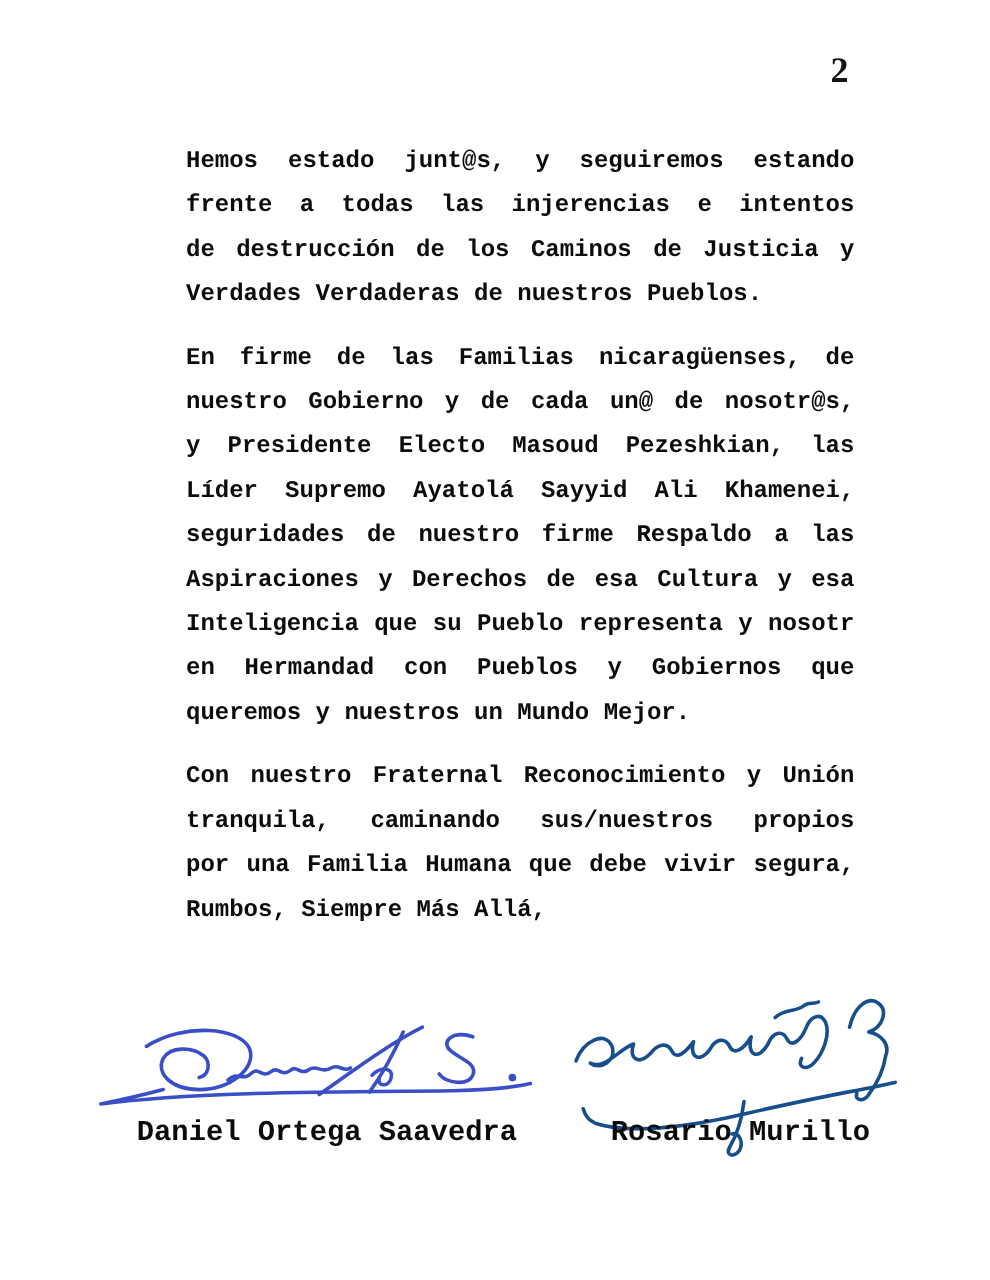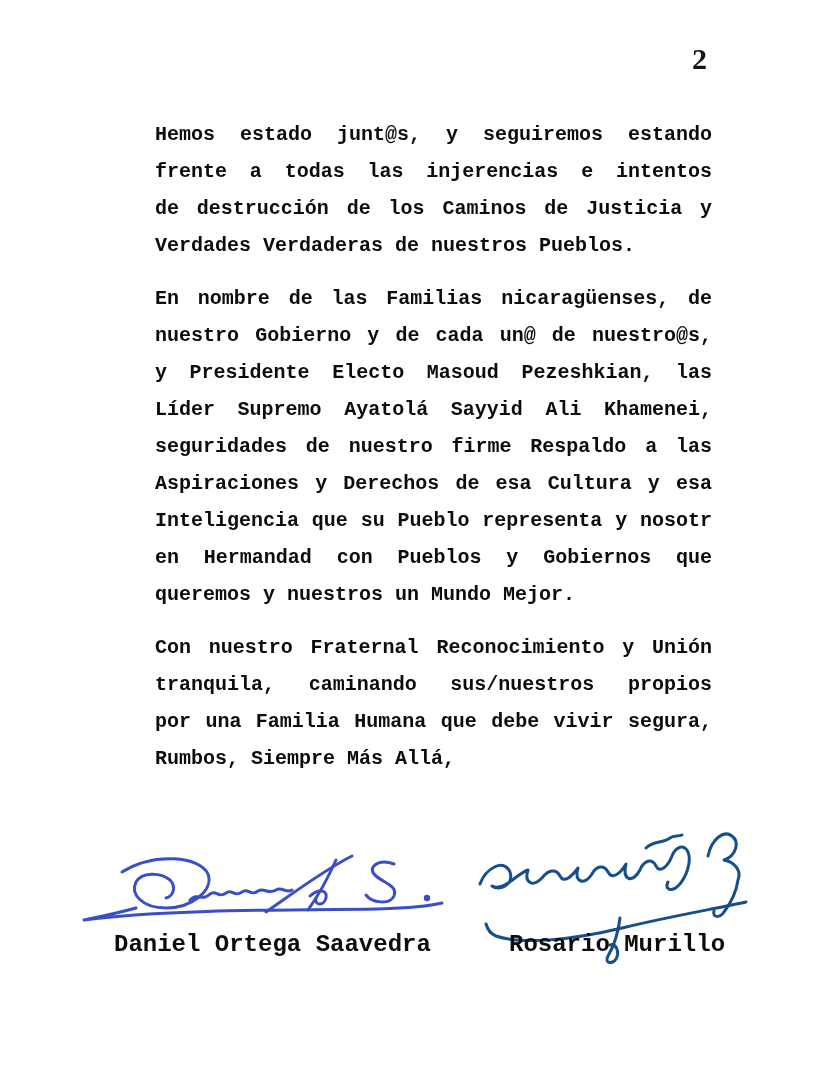--- a/index.html
+++ b/index.html
@@ -61,22 +61,22 @@
   <div class="letter-body">
 
     <div class="para">
       <div class="line">Hemos estado junt@s, y seguiremos estando junt@s,</div>
       <div class="line">frente a todas las injerencias e intentos</div>
       <div class="line">de destrucción de los Caminos de Justicia y</div>
       <div class="line last">Verdades Verdaderas de nuestros Pueblos.</div>
     </div>
 
     <div class="para">
-      <div class="line">En nombre de las Familias nicaragüenses, de</div>
-      <div class="line">nuestro Gobierno y de cada un@ de nuestro@s,</div>
+      <div class="line">En firme de las Familias nicaragüenses, de</div>
+      <div class="line">nuestro Gobierno y de cada un@ de nosotr@s,</div>
       <div class="line">y Presidente Electo Masoud Pezeshkian, las</div>
       <div class="line">Líder Supremo Ayatolá Sayyid Ali Khamenei,</div>
       <div class="line">seguridades de nuestro firme Respaldo a las</div>
       <div class="line">Aspiraciones y Derechos de esa Cultura y esa</div>
       <div class="line">Inteligencia que su Pueblo representa y nosotr</div>
       <div class="line">en Hermandad con Pueblos y Gobiernos que</div>
       <div class="line last">queremos y nuestros un Mundo Mejor.</div>
     </div>
 
     <div class="para">

